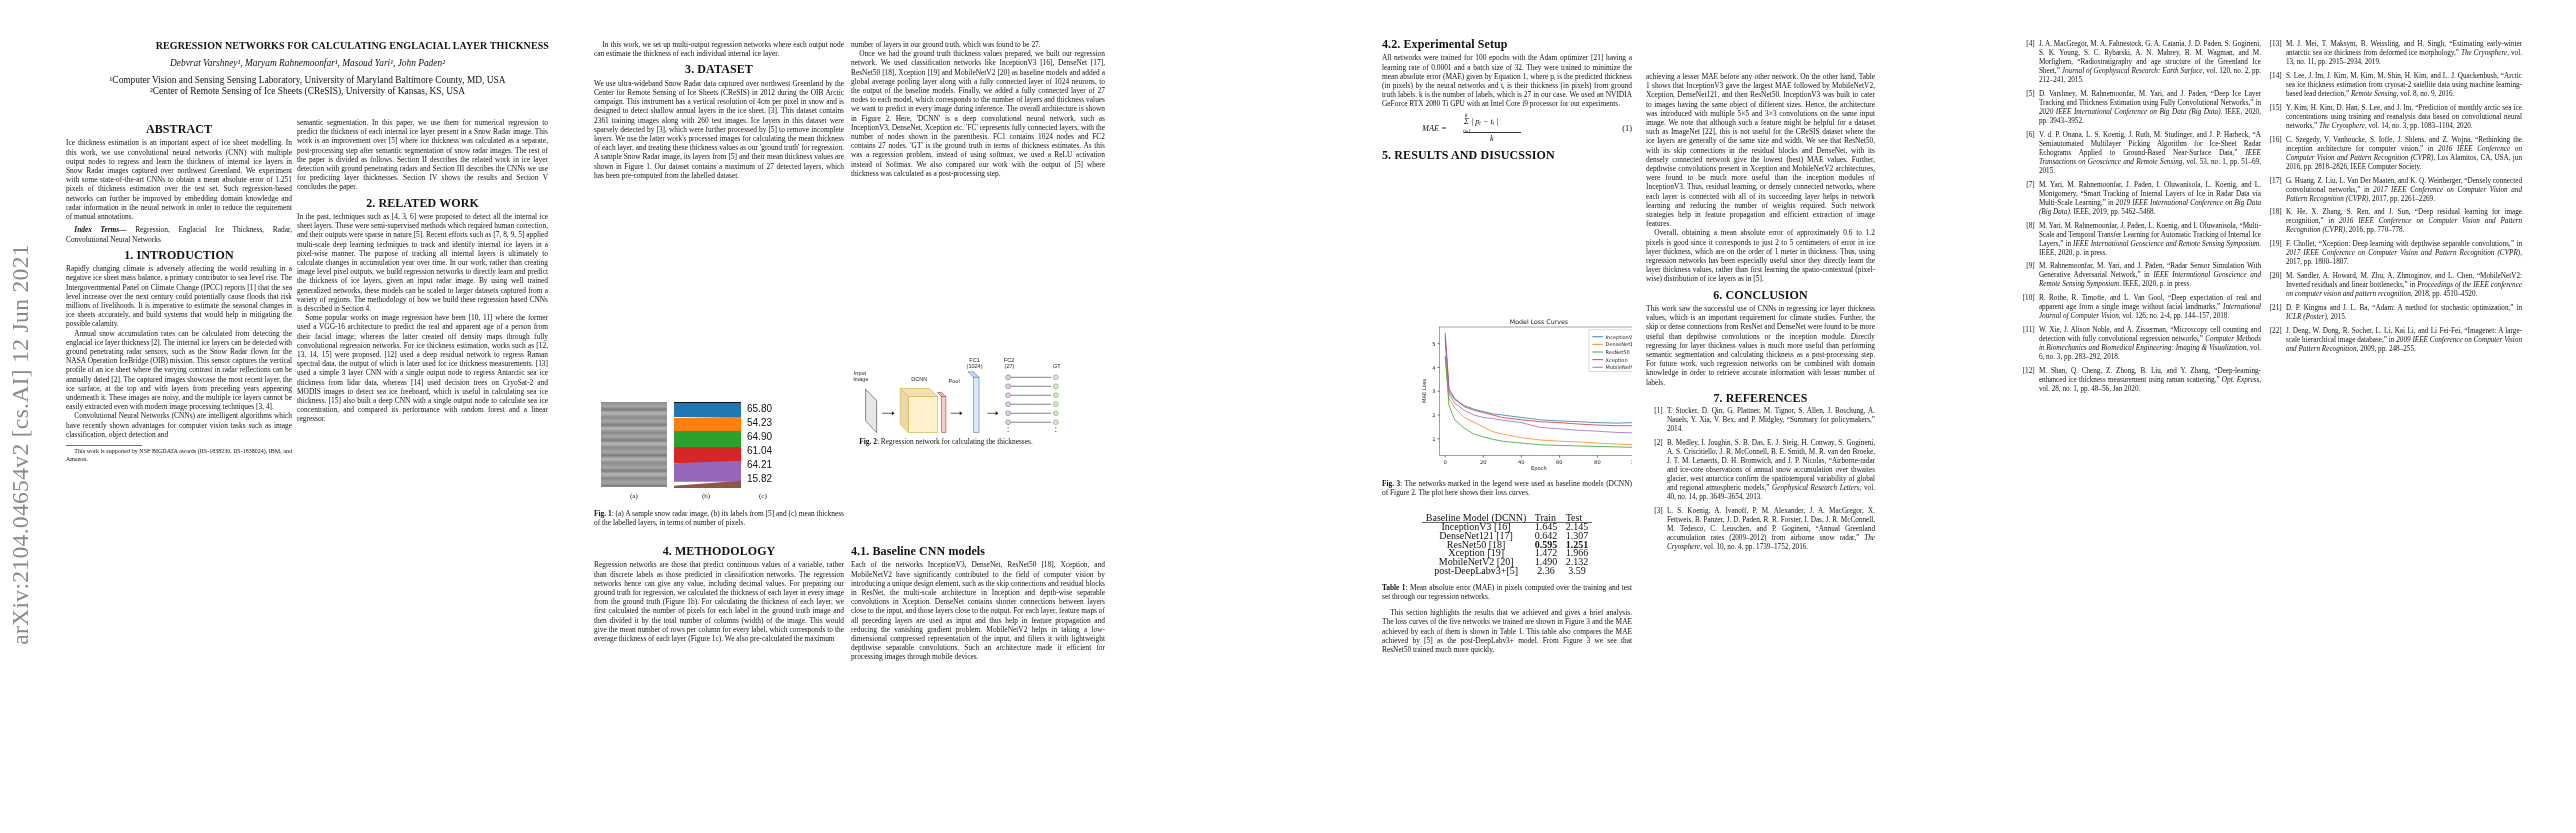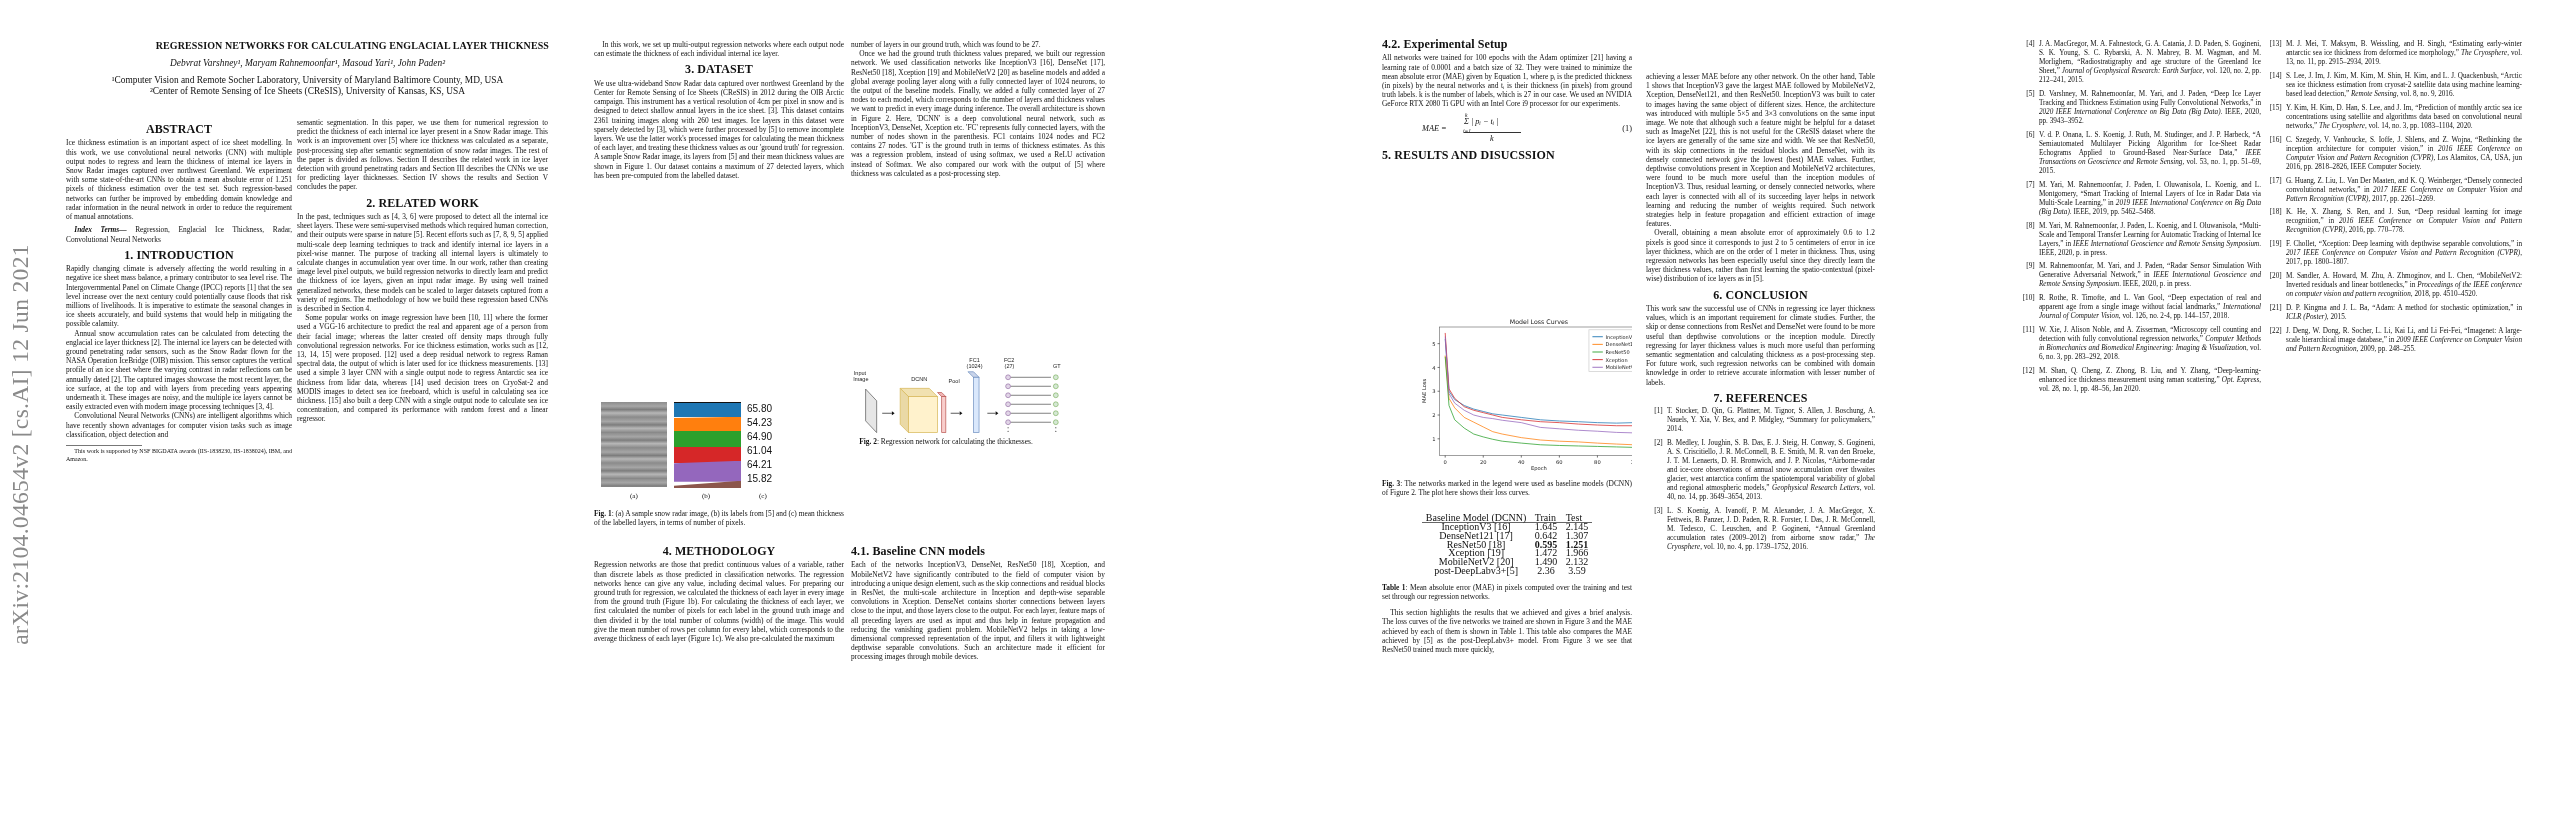--- a/index.html
+++ b/index.html
@@ -34,21 +34,21 @@
   .eq{text-align:center;position:relative;height:31px;margin:4.2px 0 1.4px 0;font-style:italic;font-size:8.3px;}
 </style>
 </head>
 <body>
 
 <div class="arxiv">arXiv:2104.04654v2  [cs.AI]  12 Jun 2021</div>
 
 <div class="title">REGRESSION NETWORKS FOR CALCULATING ENGLACIAL LAYER THICKNESS</div>
 <div class="authors">Debvrat Varshney¹, Maryam Rahnemoonfar¹, Masoud Yari¹, John Paden²</div>
 <div class="affil">
-  <div>¹Computer Vision and Remote Socher Laboratory, University of Maryland Baltimore County, MD, USA</div>
+  <div>¹Computer Vision and Sensing Sensing Laboratory, University of Maryland Baltimore County, MD, USA</div>
   <div>²Center of Remote Sensing of Ice Sheets (CReSIS), University of Kansas, KS, USA</div>
 </div>
 
 <div class="col" style="left:66px;top:118px;width:226px;">
   <div class="h">ABSTRACT</div>
   <p class="noind">Ice thickness estimation is an important aspect of ice sheet modelling. In this work, we use convolutional neural networks (CNN) with multiple output nodes to regress and learn the thickness of internal ice layers in Snow Radar images captured over northwest Greenland. We experiment with some state-of-the-art CNNs to obtain a mean absolute error of 1.251 pixels of thickness estimation over the test set. Such regression-based networks can further be improved by embedding domain knowledge and radar information in the neural network in order to reduce the requirement of manual annotations.</p>
   <p style="margin-top:4.2px;"><b><i>Index Terms—</i></b><span> Regression, Englacial Ice Thickness, Radar, Convolutional Neural Networks</span></p>
   <div class="h">1. INTRODUCTION</div>
   <p class="noind">Rapidly changing climate is adversely affecting the world resulting in a negative ice sheet mass balance, a primary contributor to sea level rise. The Intergovernmental Panel on Climate Change (IPCC) reports [1] that the sea level increase over the next century could potentially cause floods that risk millions of livelihoods. It is imperative to estimate the seasonal changes in ice sheets accurately, and build systems that would help in mitigating the possible calamity.</p>
   <p>Annual snow accumulation rates can be calculated from detecting the englacial ice layer thickness [2]. The internal ice layers can be detected with ground penetrating radar sensors, such as the Snow Radar flown for the NASA Operation IceBridge (OIB) mission. This sensor captures the vertical profile of an ice sheet where the varying contrast in radar reflections can be annually dated [2]. The captured images showcase the most recent layer, the ice surface, at the top and with layers from preceding years appearing underneath it. These images are noisy, and the multiple ice layers cannot be easily extracted even with modern image processing techniques [3, 4].</p>
@@ -355,21 +355,21 @@
       <div class="ref">
         <span class="n">[13]</span>
         <span class="t"><span>M. J. Mei, T. Maksym, B. Weissling, and H. Singh, “Estimating early-winter antarctic sea ice thickness from deformed ice morphology,” </span><i>The Cryosphere</i><span>, vol. 13, no. 11, pp. 2915–2934, 2019.</span></span>
       </div>
       <div class="ref">
         <span class="n">[14]</span>
         <span class="t"><span>S. Lee, J. Im, J. Kim, M. Kim, M. Shin, H. Kim, and L. J. Quackenbush, “Arctic sea ice thickness estimation from cryosat-2 satellite data using machine learning-based lead detection,” </span><i>Remote Sensing</i><span>, vol. 8, no. 9, 2016.</span></span>
       </div>
       <div class="ref">
         <span class="n">[15]</span>
-        <span class="t"><span>Y. Kim, H. Kim, D. Han, S. Lee, and J. Im, “Prediction of monthly arctic sea ice concentrations using satellite and algorithms data based on convolutional neural networks,” </span><i>The Cryosphere</i><span>, vol. 14, no. 3, pp. 1083–1104, 2020.</span></span>
+        <span class="t"><span>Y. Kim, H. Kim, D. Han, S. Lee, and J. Im, “Prediction of monthly arctic sea ice concentrations using training and reanalysis data based on convolutional neural networks,” </span><i>The Cryosphere</i><span>, vol. 14, no. 3, pp. 1083–1104, 2020.</span></span>
       </div>
       <div class="ref">
         <span class="n">[16]</span>
         <span class="t"><span>C. Szegedy, V. Vanhoucke, S. Ioffe, J. Shlens, and Z. Wojna, “Rethinking the inception architecture for computer vision,” in </span><i>2016 IEEE Conference on Computer Vision and Pattern Recognition (CVPR)</i><span>, Los Alamitos, CA, USA, jun 2016, pp. 2818–2826, IEEE Computer Society.</span></span>
       </div>
       <div class="ref">
         <span class="n">[17]</span>
         <span class="t"><span>G. Huang, Z. Liu, L. Van Der Maaten, and K. Q. Weinberger, “Densely connected convolutional networks,” in </span><i>2017 IEEE Conference on Computer Vision and Pattern Recognition (CVPR)</i><span>, 2017, pp. 2261–2269.</span></span>
       </div>
       <div class="ref">

